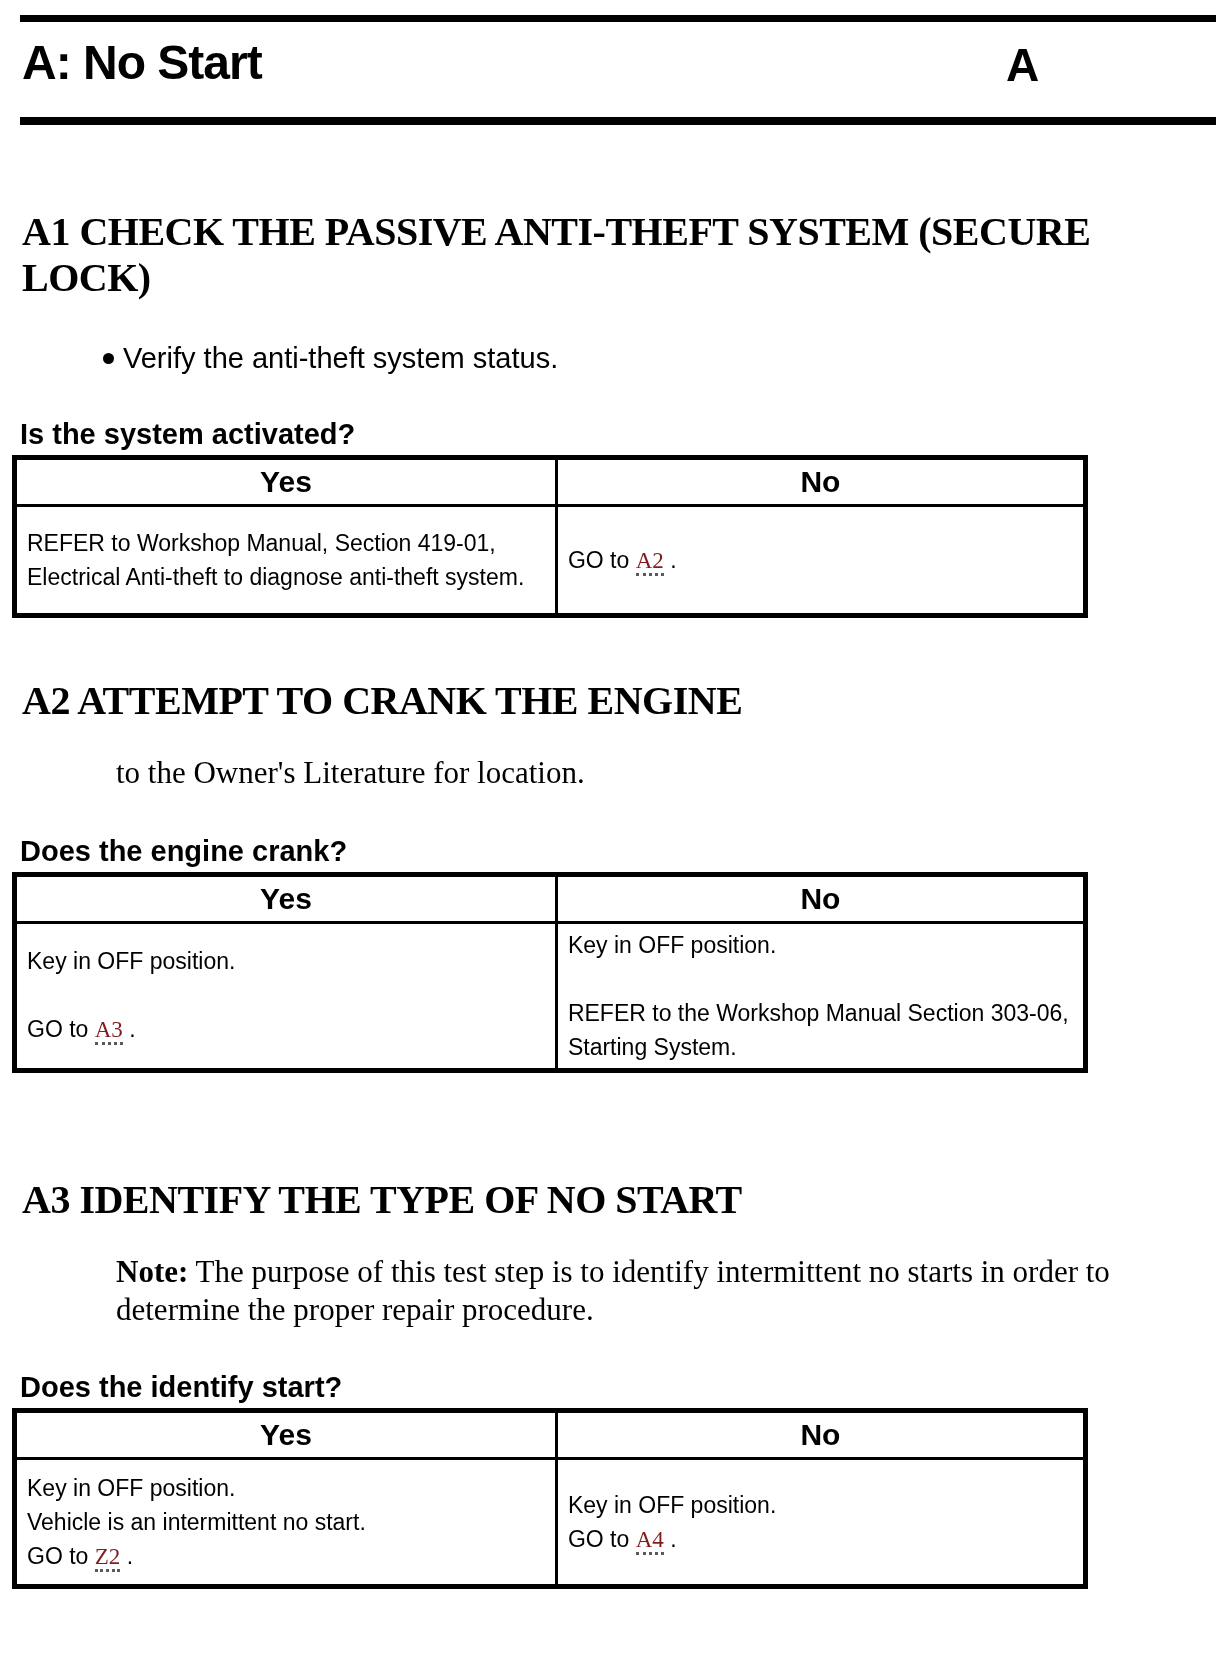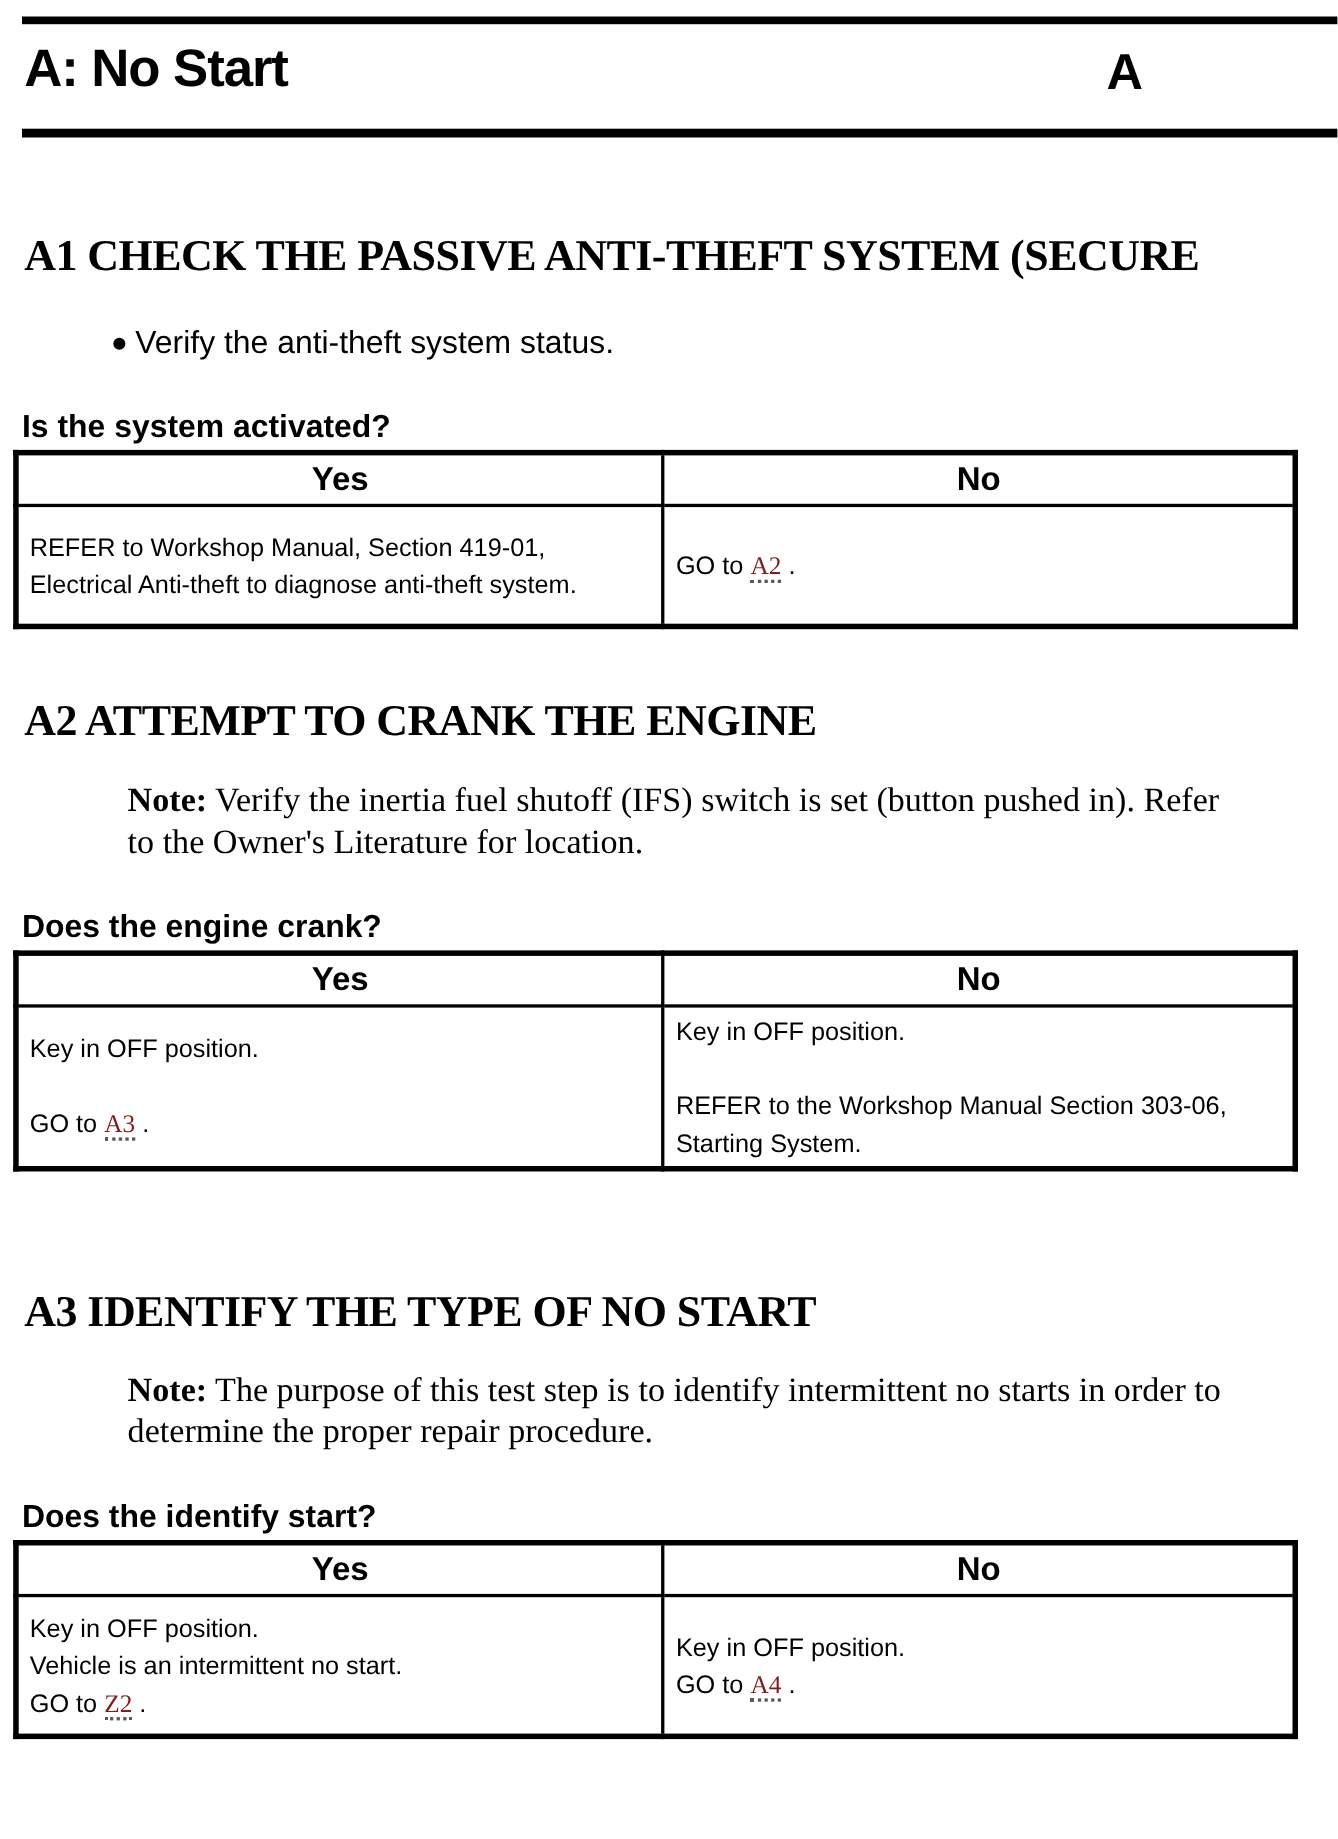--- a/index.html
+++ b/index.html
@@ -38,21 +38,21 @@
     font-size: 31px; line-height: 1.22;
     margin: 30px 0 0 116px;
   }
   .note .note-line { white-space: nowrap; }
   .note b { font-weight: bold; }
 
   .question { font-weight: bold; font-size: 29px; line-height: 34px; margin: 42px 0 4px 20px; }
 
   table.pin-table {
     border-collapse: collapse; table-layout: fixed;
-    margin-left: 12px; width: 1168px;
+    margin-left: 12px; width: 1076px;
     border: 5px solid #000;
   }
   table.pin-table th, table.pin-table td { border: 3px solid #000; }
   table.pin-table th {
     font-size: 30px; font-weight: bold; text-align: center;
     height: 44px; padding: 0;
   }
   table.pin-table td {
     font-size: 23px; line-height: 34px;
     padding: 4px 10px; vertical-align: middle;
@@ -80,20 +80,21 @@
   <div class="doc-title">A: No Start</div>
   <div class="page-letter">A</div>
 </header>
 
 <div class="rule rule-mid"></div>
 
 <main>
     <section class="step s0">
       <h2 class="step-heading">
         <div>A1 CHECK THE PASSIVE ANTI-THEFT SYSTEM (SECURE</div>
+        <div>LOCK)</div>
       </h2>
       <div class="bullet-row">
         <span class="bullet-dot"></span>
         <span class="bullet-text">Verify the anti-theft system status.</span>
       </div>
       <div class="question">Is the system activated?</div>
       <table class="pin-table">
         <colgroup>
           <col style="width: 50.6%;">
           <col style="width: 49.4%;">
@@ -114,21 +115,20 @@
             </td>
           </tr>
         </tbody>
       </table>
     </section>
     <section class="step s1">
       <h2 class="step-heading">
         <div>A2 ATTEMPT TO CRANK THE ENGINE</div>
       </h2>
       <div class="note">
-        <div class="note-line"><b>Note:</b> <span>Verify the inertia fuel shutoff (IFS) switch is set (button pushed in). Refer</span></div>
         <div class="note-line">to the Owner's Literature for location.</div>
       </div>
       <div class="question">Does the engine crank?</div>
       <table class="pin-table">
         <colgroup>
           <col style="width: 50.6%;">
           <col style="width: 49.4%;">
         </colgroup>
         <thead>
           <tr>

